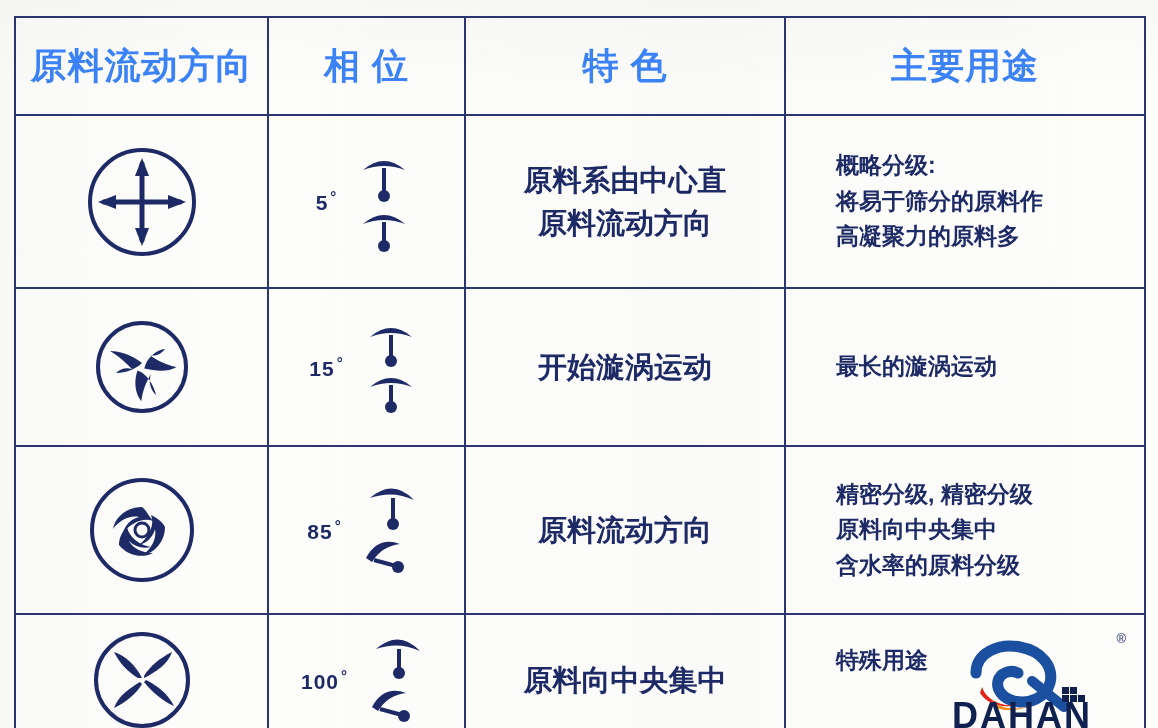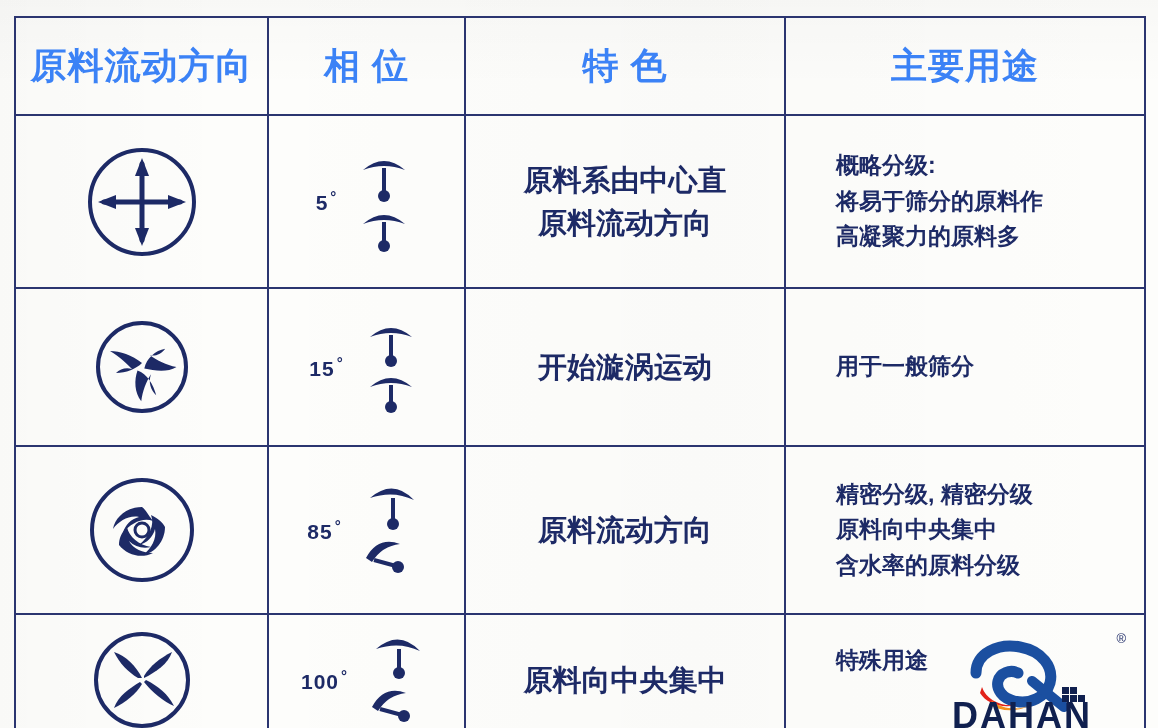--- a/index.html
+++ b/index.html
@@ -241,21 +241,21 @@
             </div>
           </div>
         </td>
         <td>
           <div class="feature-text">
             <div>开始漩涡运动</div>
           </div>
         </td>
         <td>
           <div class="use-text">
-            <div>用于一般筛分</div>
+            <div>最长的漩涡运动</div>
           </div>
         </td>
       </tr>
 
       <tr class="r3">
         <td class="cell-flow">
           <div class="svg-center">
             <svg width="126" height="126" viewBox="0 0 126 126" aria-hidden="true">
               <circle cx="63" cy="63" r="50" fill="none" stroke="#1d2a66" stroke-width="4"></circle>
               <g fill="#1d2a66">

